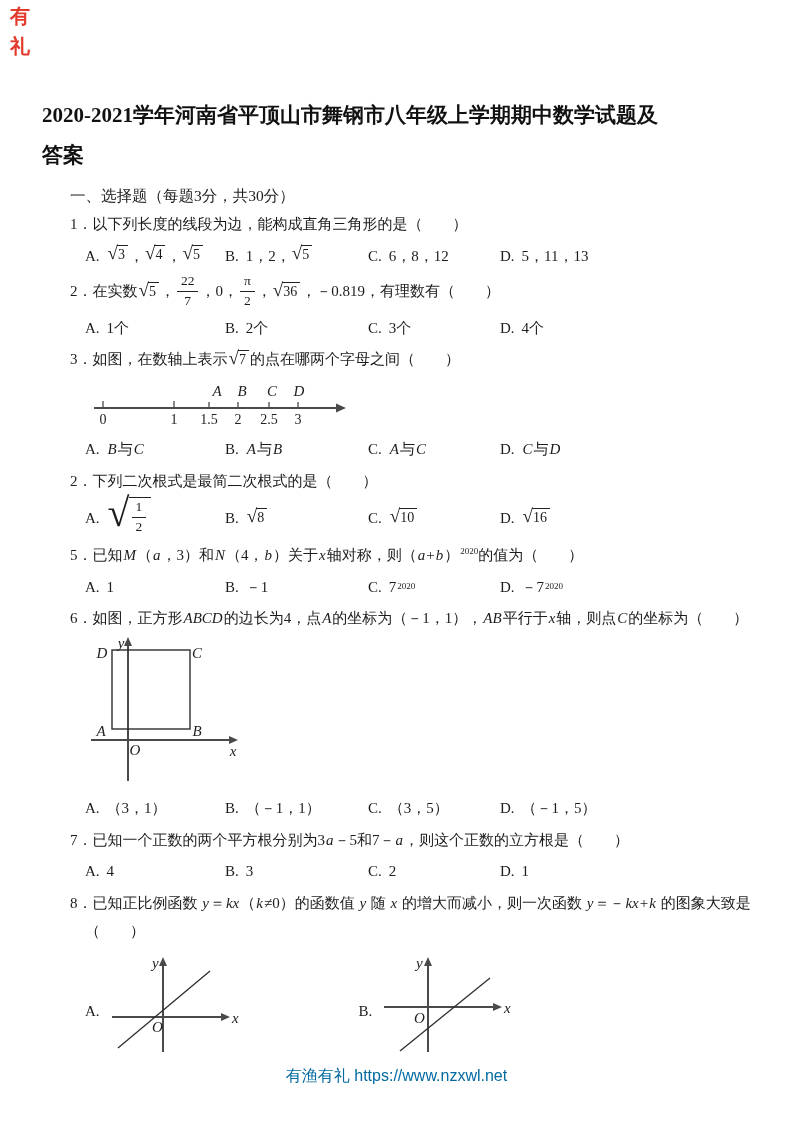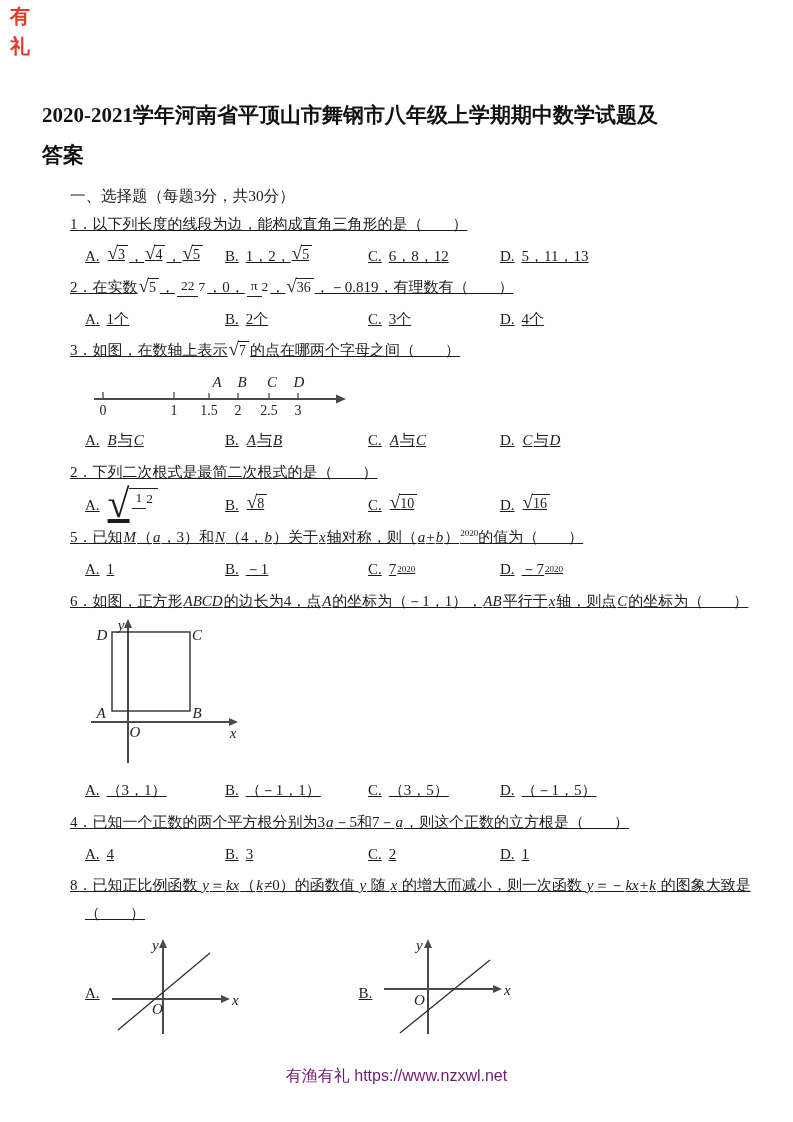--- a/index.html
+++ b/index.html
@@ -3,53 +3,53 @@
 <meta charset="utf-8">
 <style>
   html,body{margin:0;padding:0;}
   .page{position:relative;width:793px;height:1122px;background:#ffffff;overflow:hidden;
         font-family:"Liberation Serif","DejaVu Serif",serif;color:#1c1c1c;font-size:15px;}
   .redmark{position:absolute;left:10px;color:#e23b2e;font-size:20px;font-weight:bold;line-height:1;}
   .rm1{top:6px;} .rm2{top:36px;}
   .title{margin:96px 42px 0;font-weight:bold;font-size:21px;line-height:1.9;color:#111;}
   .section-heading{margin:10px 0 0 70px;font-weight:normal;font-size:15.5px;}
   .questions{margin:0 40px 0 70px;}
-  .q{margin-top:4px;text-decoration:underline;}
+  .q{margin-top:4px;}
   .stem{line-height:1.85;}
   .stem2{line-height:1.8;padding-left:15px;}
   .opts{display:grid;grid-template-columns:140px 143px 132px auto;padding-left:15px;
         margin:3px 0 2px;align-items:center;line-height:1.9;}
   .opt{white-space:nowrap;display:flex;align-items:center;}
   .opt .lab{margin-right:7px;}
   .iv{font-style:italic;padding:0 1px;}
   sup.seg{font-size:9px;vertical-align:super;margin-left:1px;}
   .sqrt{display:inline-flex;align-items:flex-start;vertical-align:middle;margin:0 1px;position:relative;top:-1px;}
   .rsign{font-size:19px;line-height:1;transform:translateY(-2px);}
   .rad{border-top:1.3px solid #222;line-height:1.2;padding:1px 3px 0 1px;font-size:14px;margin-left:-1px;}
   .sqrt.deep .rsign{font-size:40px;line-height:0.78;transform:translateY(0);}
   .sqrt.deep .rad{padding-top:2px;}
-  .frac{display:inline-flex;vertical-align:middle;text-align:center;
+  .frac{display:inline-flex;flex-direction:column;vertical-align:middle;text-align:center;
         font-size:13.5px;line-height:1.25;margin:0 2px;position:relative;top:-1px;}
   .frac .fn{border-bottom:1.2px solid #222;padding:0 4px 1px;}
   .frac .fd{padding-top:1px;}
   .fig-wrap{margin:6px 0 2px 18px;}
   .fig-square-wrap{margin:2px 0 2px 15px;}
   svg .ax{stroke:#4a4a4a;stroke-width:2;fill:none;}
   svg .tick{stroke:#4a4a4a;stroke-width:1.3;}
   svg .shape{stroke:#2e2e2e;stroke-width:1.4;fill:none;}
   svg .fn-line{stroke:#2e2e2e;stroke-width:1.3;}
   svg .arrow{fill:#4a4a4a;}
   svg text{fill:#222;font-family:"Liberation Serif","DejaVu Serif",serif;}
   svg .num{font-size:14px;}
   svg .vt{font-size:15px;font-style:italic;}
   .graphs-row{display:flex;gap:118px;margin:10px 0 0 15px;align-items:center;}
   .graph-group{display:flex;align-items:center;gap:6px;}
   .glabel{font-size:15px;transform:translateY(6px);}
   .footer{position:absolute;top:1066px;left:0;width:100%;text-align:center;
-          color:#701a75;font-size:16px;font-family:"Liberation Sans","DejaVu Sans",sans-serif;}
+          color:#0369a1;font-size:16px;font-family:"Liberation Sans","DejaVu Sans",sans-serif;}
 </style>
 </head>
 <body>
 
 <div class="page">
 
   <div class="redmark rm1">有</div>
   <div class="redmark rm2">礼</div>
 
   <div class="title">
@@ -275,21 +275,21 @@
             <span class="lab">C.</span>
             <span class="seg">（3，5）</span>
           </span>
           <span class="opt">
             <span class="lab">D.</span>
             <span class="seg">（－1，5）</span>
           </span>
         </div>
       </div>
       <div class="q">
-        <div class="stem"><span class="seg">4．已知一个正数的两个平方根分别为3</span><span class="seg iv">a</span><span class="seg">－5和7－</span><span class="seg iv">a</span><span class="seg">，则这个正数的立方根是（　　）</span></div>
+        <div class="stem"><span class="seg">7．已知一个正数的两个平方根分别为3</span><span class="seg iv">a</span><span class="seg">－5和7－</span><span class="seg iv">a</span><span class="seg">，则这个正数的立方根是（　　）</span></div>
         <div class="opts">
           <span class="opt">
             <span class="lab">A.</span>
             <span class="seg">4</span>
           </span>
           <span class="opt">
             <span class="lab">B.</span>
             <span class="seg">3</span>
           </span>
           <span class="opt">

